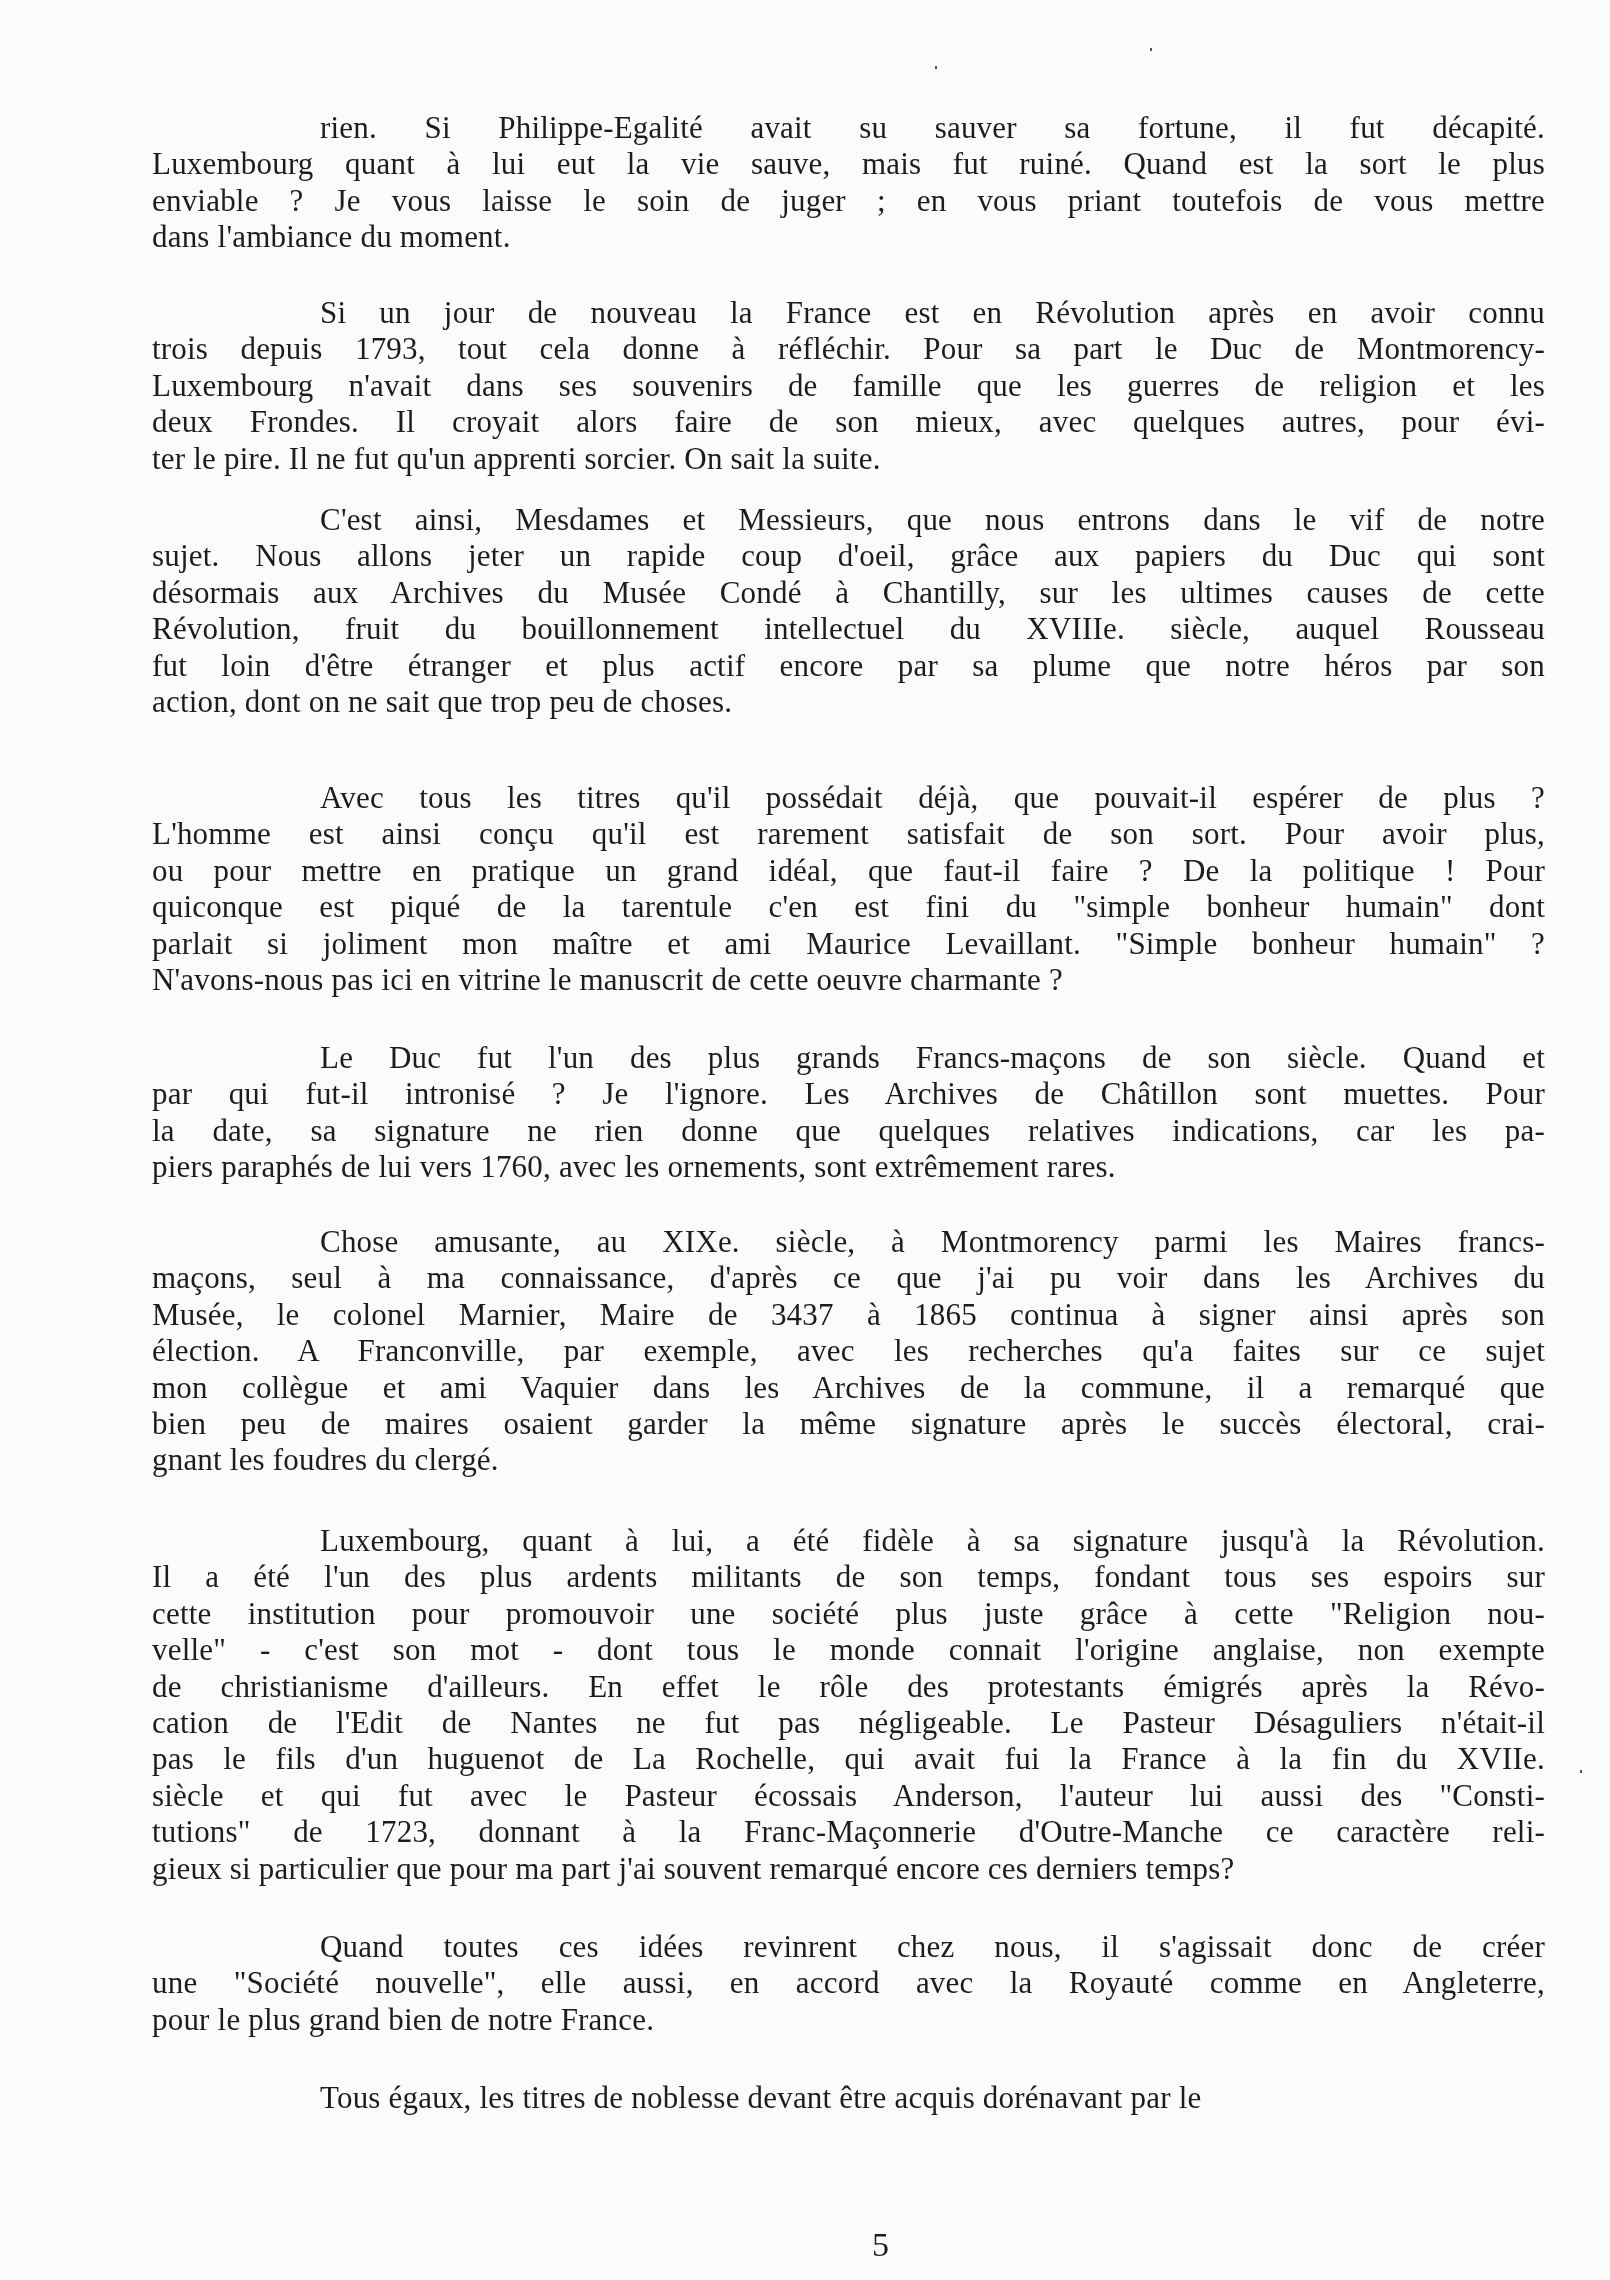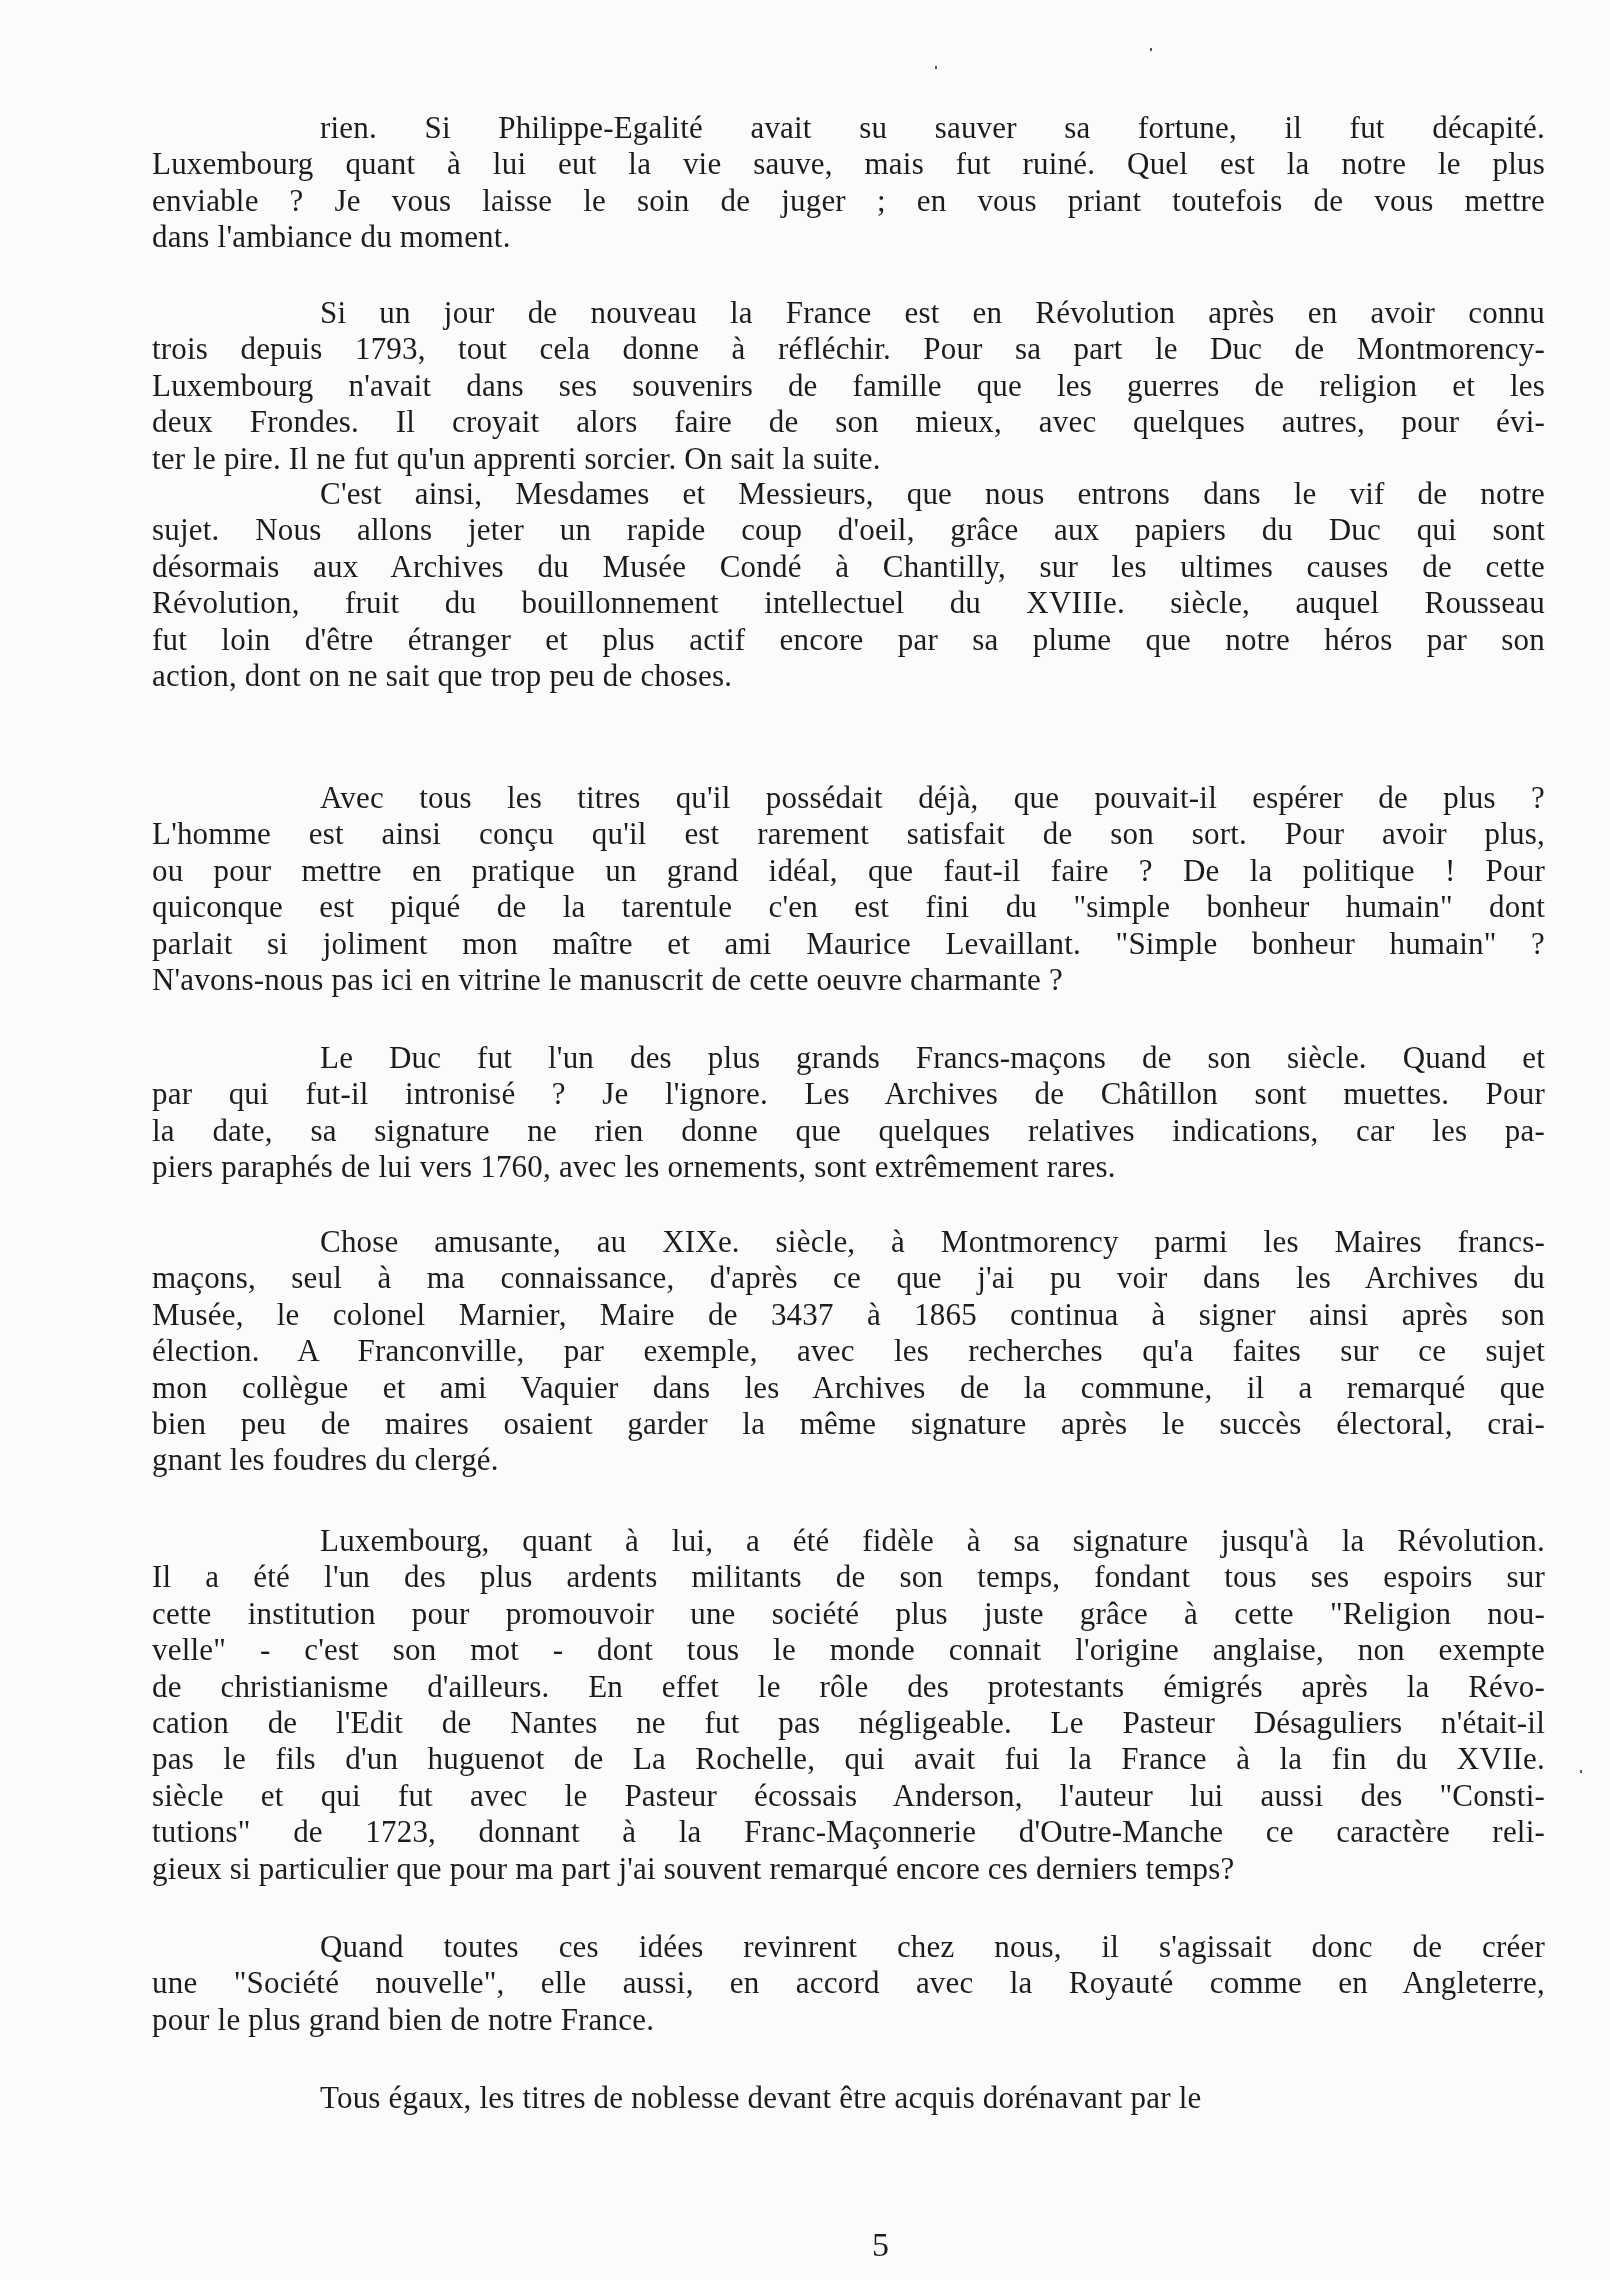--- a/index.html
+++ b/index.html
@@ -18,32 +18,32 @@
   .line.last { text-align-last: left; }
   .pagenum { position: absolute; left: 872px; top: 2226px; font-size: 34px; }
   .speck { position: absolute; width: 2px; height: 3px; background: #555; }
 </style>
 </head>
 <body>
 
 <div class="page">
   <div class="para" id="p0" style="top:110px">
       <span class="line first">rien. Si Philippe-Egalité avait su sauver sa fortune, il fut décapité.</span>
-      <span class="line">Luxembourg quant à lui eut la vie sauve, mais fut ruiné. Quel est la notre le plus</span>
+      <span class="line">Luxembourg quant à lui eut la vie sauve, mais fut ruiné. Quand est la sort le plus</span>
       <span class="line">enviable ?  Je vous laisse le soin de juger ; en vous priant toutefois de vous mettre</span>
       <span class="line last">dans l'ambiance du moment.</span>
     </div>
   <div class="para" id="p1" style="top:295px">
       <span class="line first">Si un jour de nouveau la France est en Révolution après en avoir connu</span>
       <span class="line">trois depuis 1793, tout cela donne à réfléchir. Pour sa part le Duc de Montmorency-</span>
       <span class="line">Luxembourg n'avait dans ses souvenirs de famille que les guerres de religion et les</span>
       <span class="line">deux Frondes. Il croyait alors faire de son mieux, avec quelques autres, pour évi-</span>
       <span class="line last">ter le pire. Il ne fut qu'un apprenti sorcier. On sait la suite.</span>
     </div>
-  <div class="para" id="p2" style="top:476px">
+  <div class="para" id="p2" style="top:502px">
       <span class="line first">C'est ainsi, Mesdames et Messieurs, que nous entrons dans le vif de notre</span>
       <span class="line">sujet. Nous allons jeter un rapide coup d'oeil, grâce aux papiers du Duc qui sont</span>
       <span class="line">désormais aux Archives du Musée Condé à Chantilly, sur les ultimes causes de cette</span>
       <span class="line">Révolution, fruit du bouillonnement intellectuel du XVIIIe. siècle, auquel Rousseau</span>
       <span class="line">fut loin d'être étranger et plus actif encore par sa plume que notre héros par son</span>
       <span class="line last">action, dont on ne sait que trop peu de choses.</span>
     </div>
   <div class="para" id="p3" style="top:780px">
       <span class="line first">Avec tous les titres qu'il possédait déjà, que pouvait-il espérer de plus ?</span>
       <span class="line">L'homme est ainsi conçu qu'il est rarement satisfait de son sort. Pour avoir plus,</span>

